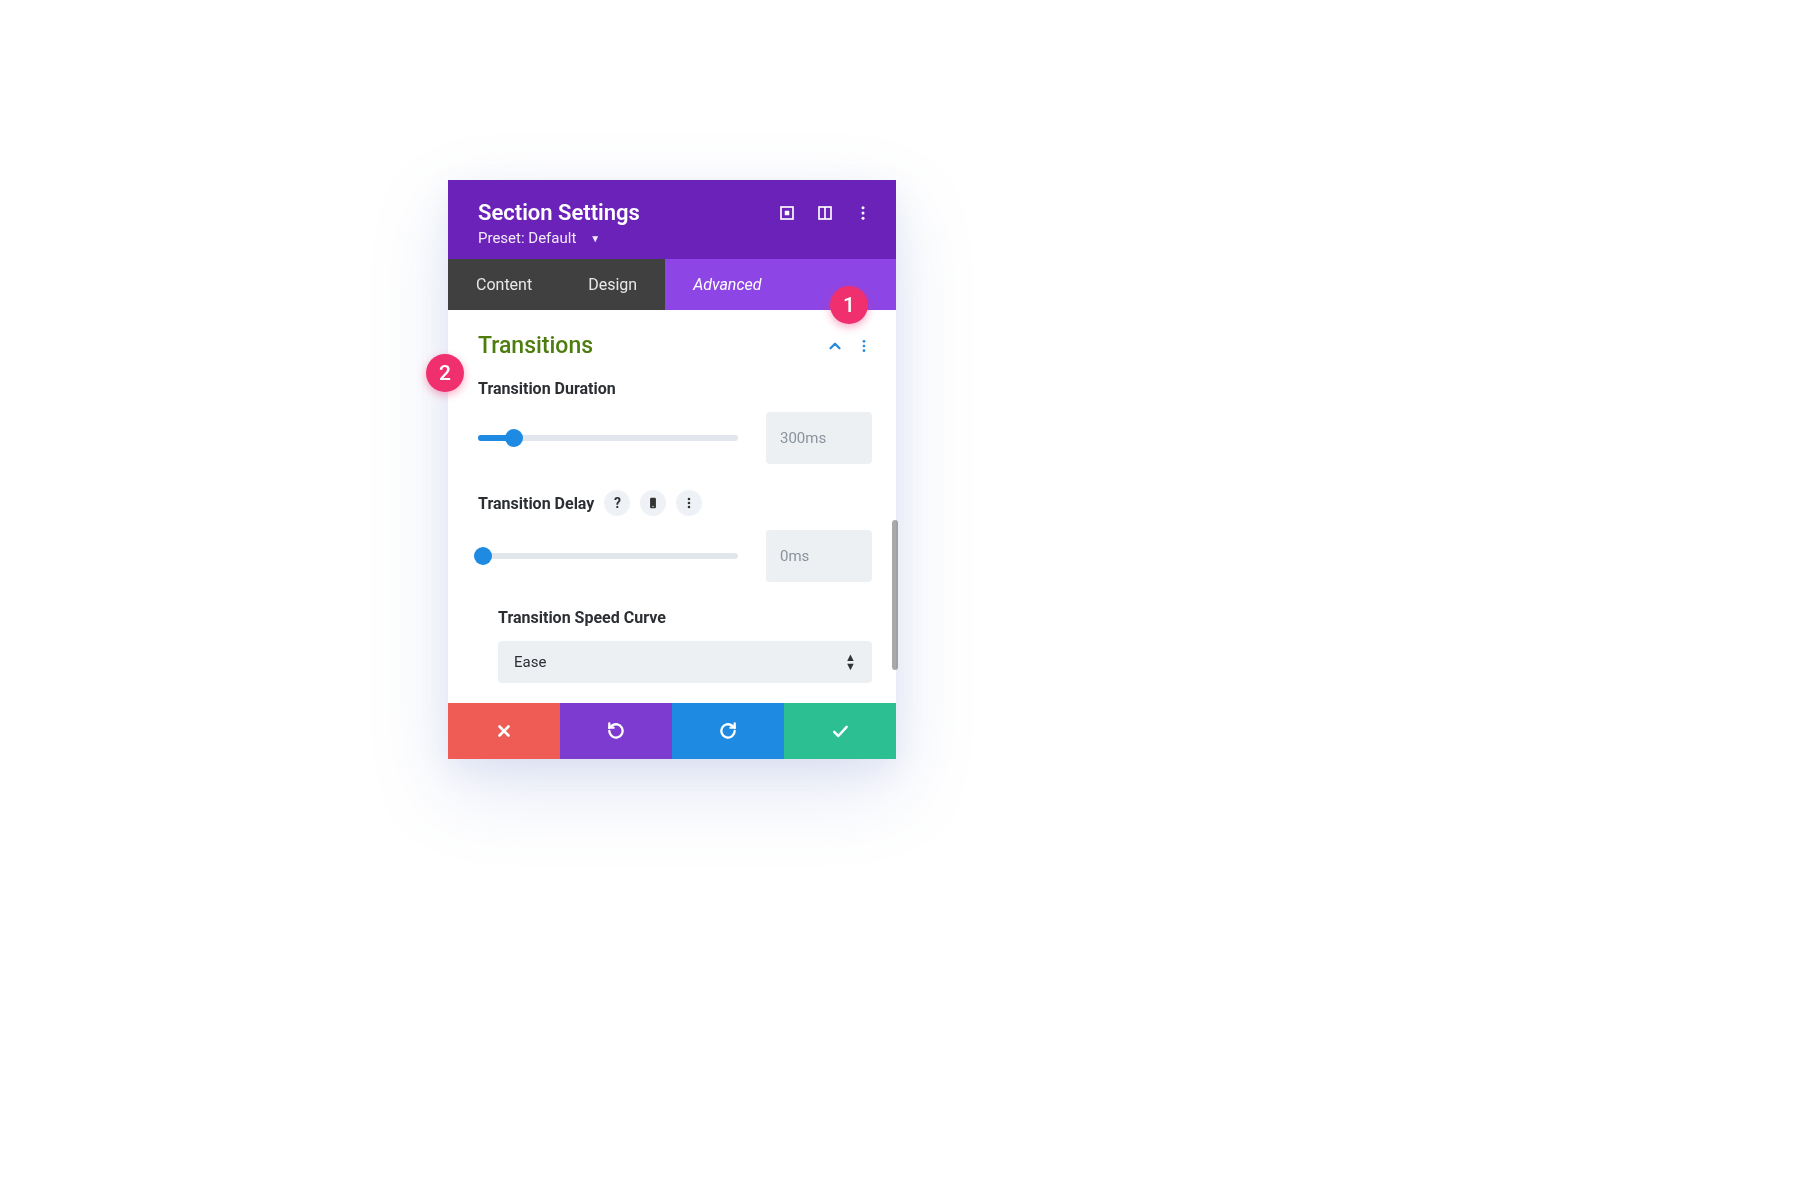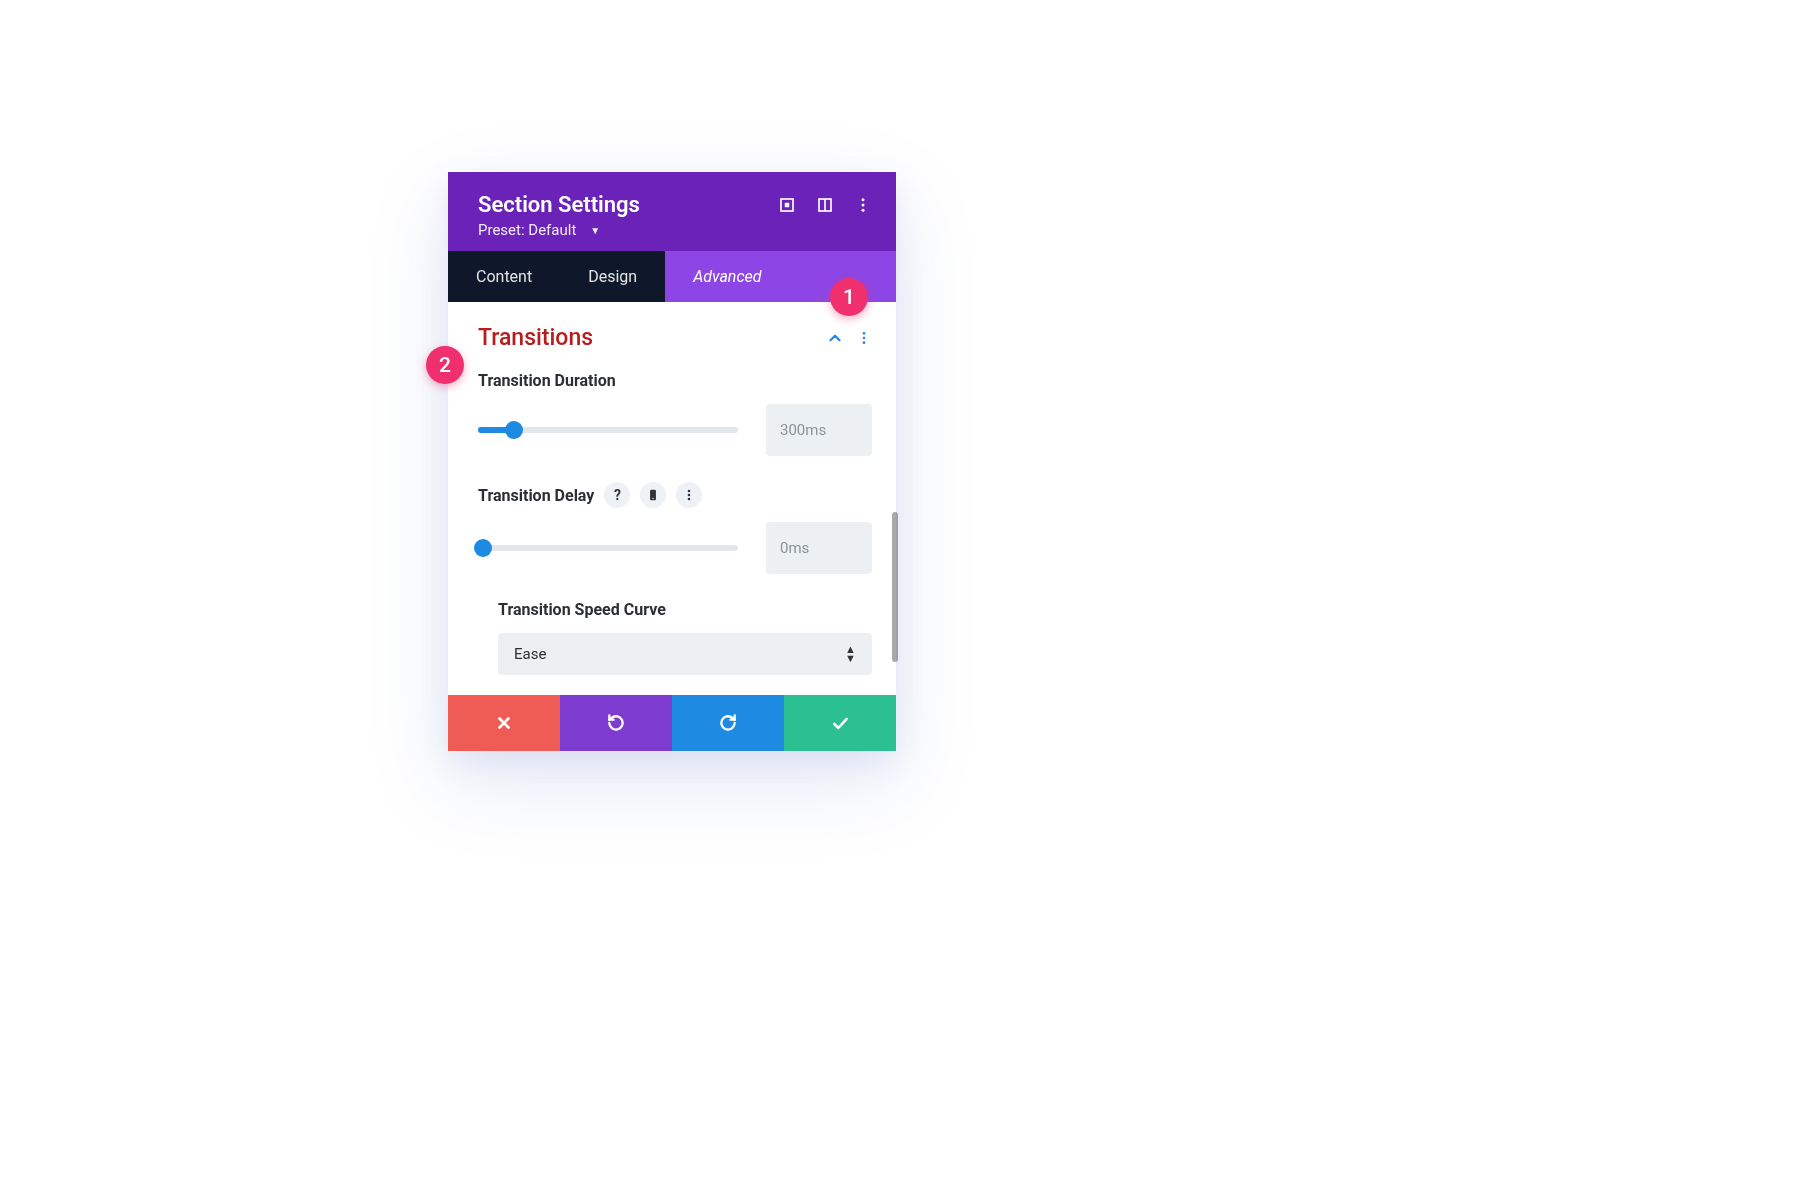--- a/index.html
+++ b/index.html
@@ -6,47 +6,47 @@
   body {
     width: 1800px;
     height: 1186px;
     background: #ffffff;
     font-family: -apple-system, BlinkMacSystemFont, "Segoe UI", Roboto, "Helvetica Neue", Arial, sans-serif;
     position: relative;
   }
   .panel-wrap {
     position: absolute;
     left: 448px;
-    top: 172px;
+    top: 180px;
     width: 448px;
     border-radius: 4px;
     box-shadow: 0 30px 80px rgba(100,120,200,0.18), 0 10px 30px rgba(100,120,200,0.10);
     background: #fff;
     overflow: visible;
   }
   
   .panel-header {
     background: #6b22b9;
     color: #fff;
     padding: 20px 24px 12px 30px;
   }
   .header-top { display: flex; align-items: flex-start; justify-content: space-between; }
   .header-title { font-size: 22px; font-weight: 600; }
   .header-sub { font-size: 15px; margin-top: 4px; opacity: 0.9; display: inline-flex; align-items: center; gap:14px; cursor:pointer;}
   .header-sub .tri { font-size: 10px; }
   .header-icons { display:flex; gap: 20px; padding-top:4px;}
   .hicon { width:18px; height:18px; display:flex; align-items:center; justify-content:center; cursor:pointer; color:#fff;}
   
-  .tabs { display:flex; background:#0f172a; color:#fff;align-items:center; }
+  .tabs { display:flex; background:#404040; color:#fff;align-items:center; }
   .tab { flex:0 0 auto; padding: 16px 28px; font-size:16px; opacity:0.88; cursor:pointer;}
   .tab.active { background:#8d46e5; opacity:1; flex:1;font-style:italic;}
   
   .panel-body { padding: 22px 24px 10px 30px; background:#fff; position:relative; min-height:390px;}
   .section-head { display:flex; align-items:center; justify-content:space-between; margin-bottom:20px;}
-  .section-title { color:#b91c1c; font-size:23px; font-weight:500;}
+  .section-title { color:#4d7c0f; font-size:23px; font-weight:500;}
   .section-head-icons { display:flex; align-items:center; gap:12px;}
   .chev-up { color:#2389e0; cursor:pointer;}
   .dots-blue { color:#2389e0; cursor:pointer;}
   .field { margin-bottom:26px;}
   .field-label { font-size:16px; font-weight:700; color:#2b2f33; margin-bottom:14px; display:flex; align-items:center; gap:10px;}
   .mini-icon { width:26px; height:26px; border-radius:50%; background:#eef1f5; display:inline-flex; align-items:center; justify-content:center; font-size:14px; color:#333; font-weight:700; cursor:pointer;}
   .mini-icon svg { width:14px; height:14px;}
   .slider-row { display:flex; align-items:center; gap:28px;}
   .slider { position:relative; flex:1; height:6px; background:#e1e6ec; border-radius:3px; cursor:pointer;}
   .slider-fill { position:absolute; left:0; top:0; height:100%; background:#1e8ae1; border-radius:3px;}

